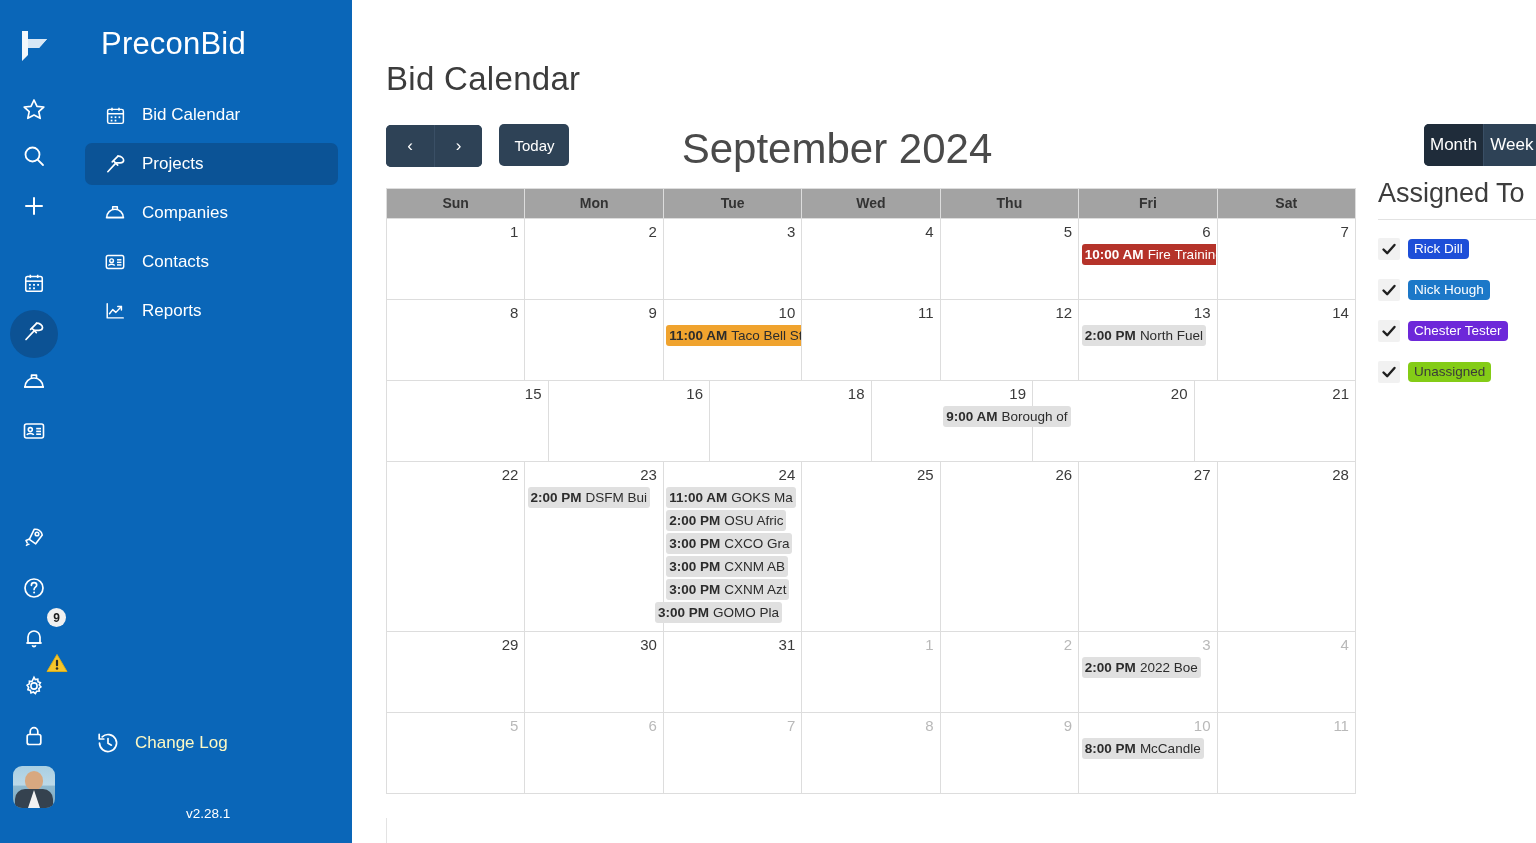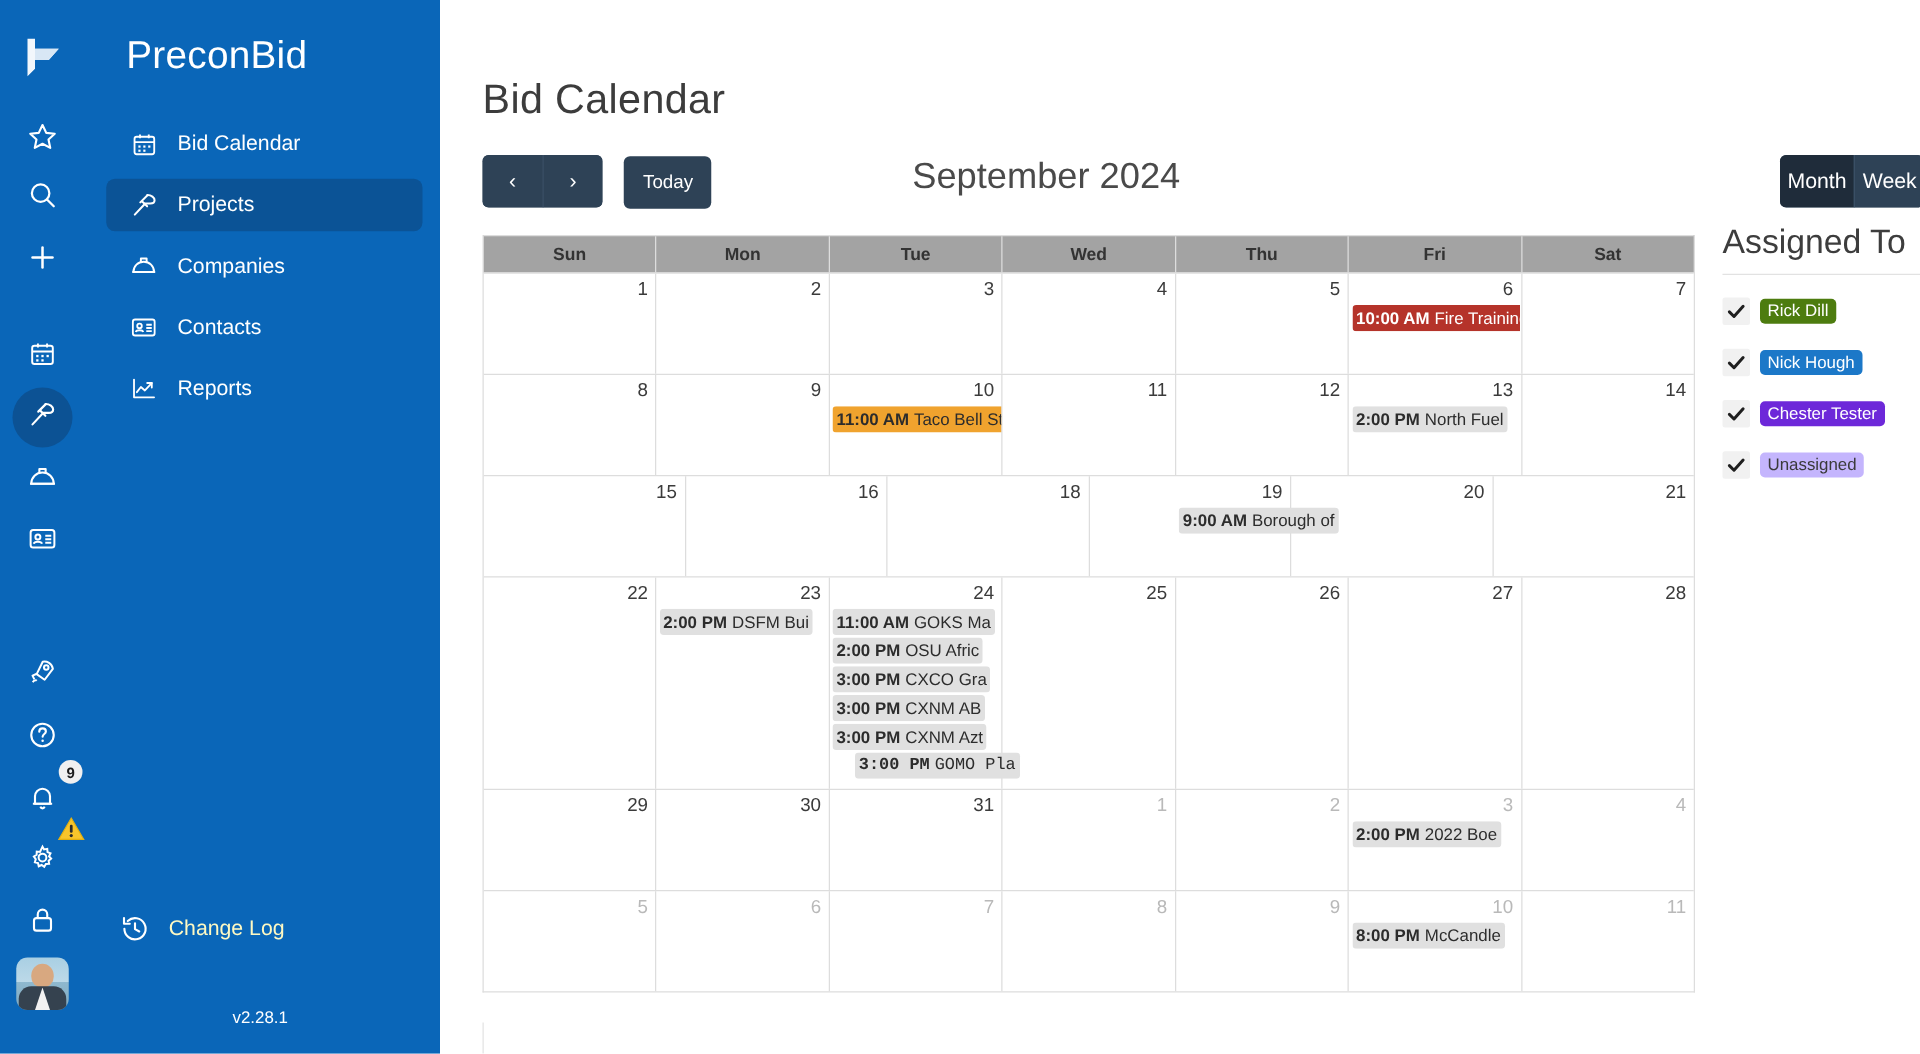--- a/index.html
+++ b/index.html
@@ -133,21 +133,21 @@
   .nav-btns button + button { border-left: 1px solid #3a4f65; }
   .today-btn {
     margin-left: 13px;
     height: 42px; padding: 0 15px;
     background: #2e4256; color: #fff;
     border: none; border-radius: 5px;
     font-size: 15px; cursor: pointer; font-family: inherit;
   }
   .cal-title {
     position: absolute; left: 0; top: 125px; width: 970px;
-    text-align: center; font-size: 29px; color: #4a4a4a; font-weight: 400;
+    text-align: center; font-size: 42px; color: #4a4a4a; font-weight: 400;
   }
   .view-group {
     position: absolute; left: 1072px; top: 124px;
     display: inline-flex; background: #2e4256; border-radius: 5px; overflow: hidden;
   }
   .view-group button {
     height: 42px; padding: 0 6px;
     background: #2e4256; color: #fff; border: none;
     font-size: 17px; cursor: pointer; font-family: inherit;
   }
@@ -589,21 +589,21 @@
               </div>
               <div class="ev-clip" style="left: 279.143px; top: 46px; width: 134.571px;">
                 <div class="ev grey" style="left: 0px; top: 0px;"><span class="t">3:00 PM</span><span>CXCO Gra</span></div>
               </div>
               <div class="ev-clip" style="left: 279.143px; top: 69px; width: 134.571px;">
                 <div class="ev grey" style="left: 0px; top: 0px;"><span class="t">3:00 PM</span><span>CXNM AB</span></div>
               </div>
               <div class="ev-clip" style="left: 279.143px; top: 92px; width: 134.571px;">
                 <div class="ev grey" style="left: 0px; top: 0px;"><span class="t">3:00 PM</span><span>CXNM Azt</span></div>
               </div>
-              <div class="ev-clip" style="left: 297px; top: 115px; width: 134.571px; font-family: Liberation Mono, monospace;">
+              <div class="ev-clip" style="left: 268px; top: 115px; width: 134.571px;">
                 <div class="ev grey" style="left: 0px; top: 0px;"><span class="t">3:00 PM</span><span>GOMO Pla</span></div>
               </div>
             </div>
           </div>
           <div class="week">
             <div class="day">
               <div class="daynum">29</div>
             </div>
             <div class="day">
               <div class="daynum">30</div>
@@ -665,21 +665,21 @@
     <div class="right-panel">
       <div class="rp-title">Assigned To</div>
       <div class="rp-divider"></div>
       <div id="rp-list">
           <div class="rp-row">
             <div class="rp-check">
               <svg width="16" height="16" viewBox="0 0 16 16" fill="none" stroke="#1f1f1f" stroke-width="2.4" stroke-linecap="round" stroke-linejoin="round">
                 <polyline points="2.5,8.5 6.2,12.2 13.5,4"></polyline>
               </svg>
             </div>
-            <span class="rp-chip" style="background: #4d7c0f; color: rgb(255, 255, 255);">Rick Dill</span>
+            <span class="rp-chip" style="background: #1d4ed8; color: rgb(255, 255, 255);">Rick Dill</span>
           </div>
           <div class="rp-row">
             <div class="rp-check">
               <svg width="16" height="16" viewBox="0 0 16 16" fill="none" stroke="#1f1f1f" stroke-width="2.4" stroke-linecap="round" stroke-linejoin="round">
                 <polyline points="2.5,8.5 6.2,12.2 13.5,4"></polyline>
               </svg>
             </div>
             <span class="rp-chip" style="background: rgb(28, 120, 200); color: rgb(255, 255, 255);">Nick Hough</span>
           </div>
           <div class="rp-row">
@@ -689,19 +689,19 @@
               </svg>
             </div>
             <span class="rp-chip" style="background: #6d28d9; color: rgb(255, 255, 255);">Chester Tester</span>
           </div>
           <div class="rp-row">
             <div class="rp-check">
               <svg width="16" height="16" viewBox="0 0 16 16" fill="none" stroke="#1f1f1f" stroke-width="2.4" stroke-linecap="round" stroke-linejoin="round">
                 <polyline points="2.5,8.5 6.2,12.2 13.5,4"></polyline>
               </svg>
             </div>
-            <span class="rp-chip" style="background: #c4b5fd; color: rgb(58, 58, 58); text-align: right;">Unassigned</span>
+            <span class="rp-chip" style="background: #84cc16; color: rgb(58, 58, 58); text-align: right;">Unassigned</span>
           </div>
         </div>
     </div>
 
   </div>
 </div>
 
 </body></html>

